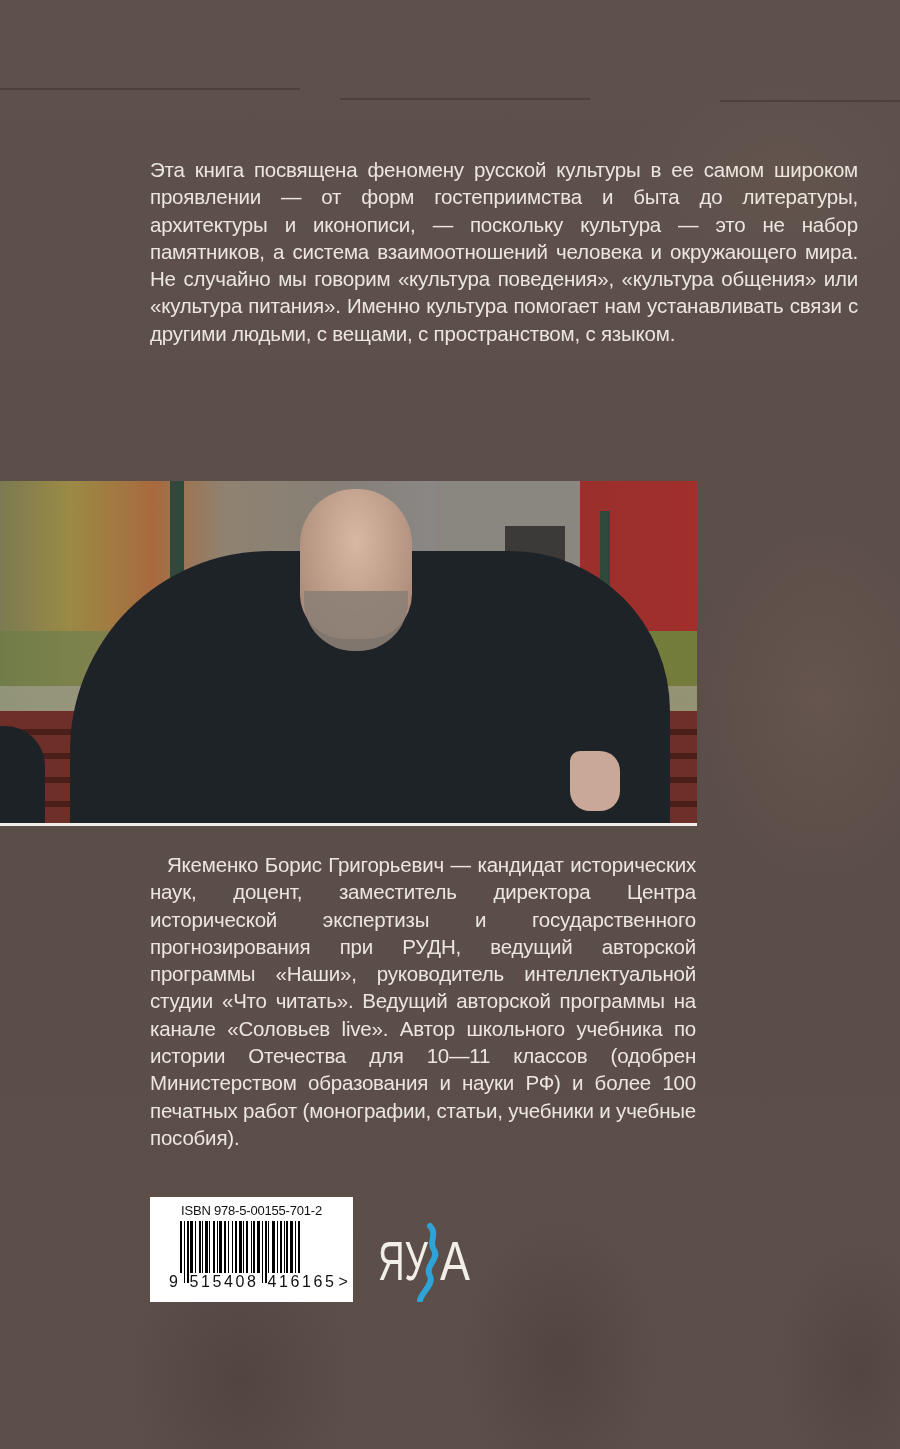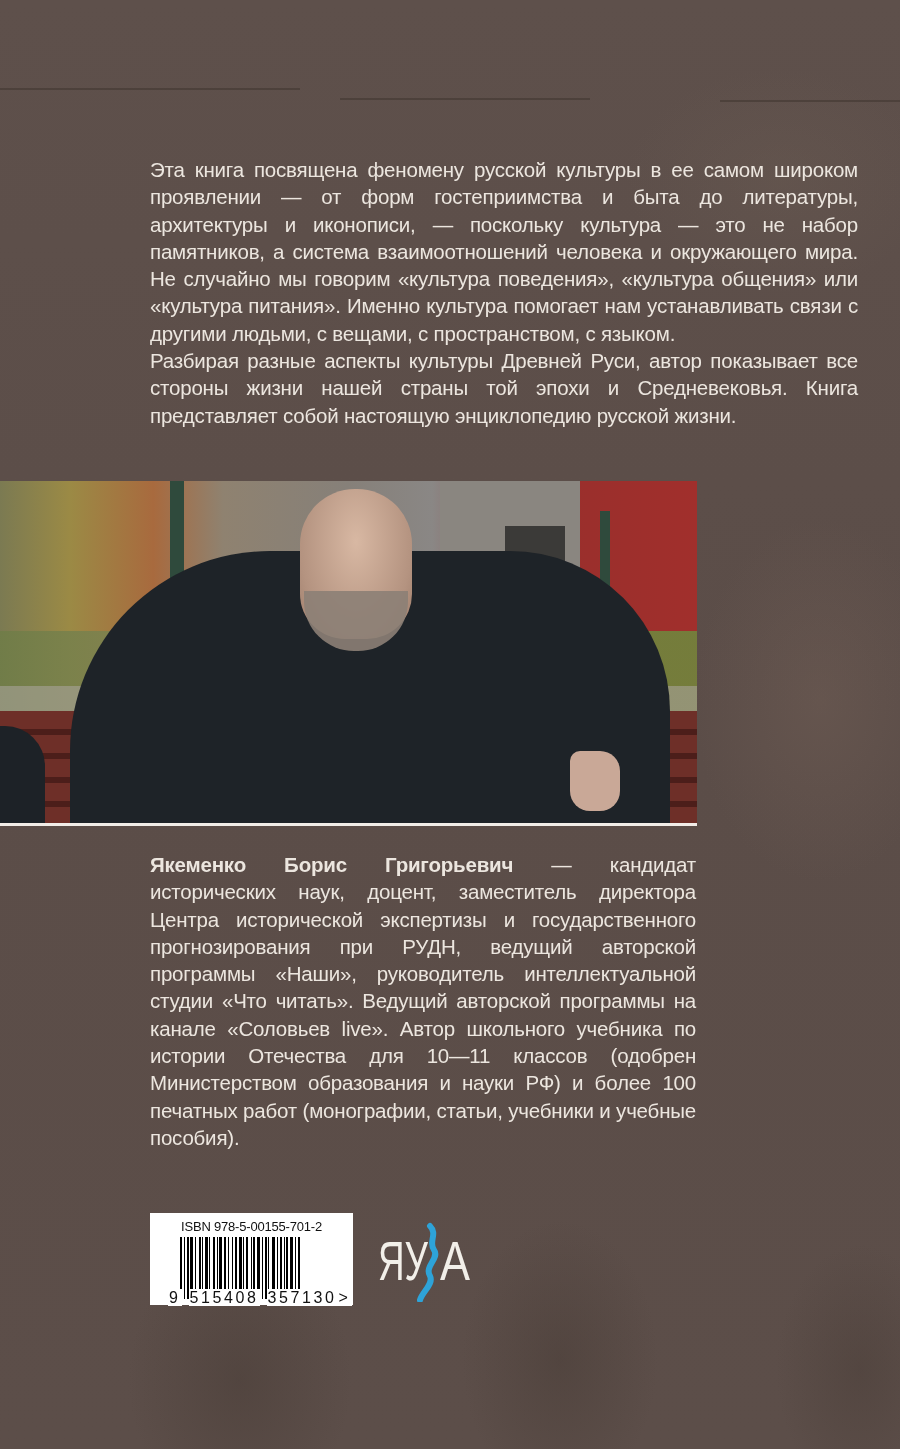--- a/index.html
+++ b/index.html
@@ -25,21 +25,21 @@
   .text-block {
     position: absolute; color: #ece6df;
     font-family: "Liberation Sans", sans-serif;
     font-size: 20.5px; line-height: 27.3px;
     text-align: justify;
     letter-spacing: -0.2px;
   }
   .text-block p { margin: 0; }
   .intro { left: 150px; top: 156px; width: 708px; }
   .bio { left: 150px; top: 851px; width: 546px; font-size: 20.5px; line-height: 27.3px; }
-  .bio .name { font-weight: bold; }
+  .bio .name { font-weight: normal; margin-left: 17px; }
   .photo {
     position: absolute; left: 0; top: 481px; width: 697px; height: 342px;
     overflow: hidden;
     border-bottom: 3px solid #f2ede8;
     background:
       linear-gradient(180deg, rgba(0,0,0,0) 60%, rgba(0,0,0,0.1) 100%),
       linear-gradient(90deg, #7b7a52 0%, #9b8a45 10%, #a86a3e 22%, #8f8270 32%, #868079 50%, #8a8785 62%, #9a2f2c 82%, #a12f2c 100%);
   }
   .photo .grass { position: absolute; left: 0; right: 0; top: 150px; height: 80px;
     background: linear-gradient(90deg, #6f7d47 0%, #8a8a5c 40%, #7a7a70 60%, #6d8a3e 85%, #6d8a3e 100%); opacity: 0.85; }
@@ -54,44 +54,42 @@
   .photo .jacket-left { position: absolute; left: 0; top: 245px; width: 45px; height: 97px; background: #1d2227; border-radius: 0 40px 0 0; }
   .photo .head { position: absolute; left: 300px; top: 8px; width: 112px; height: 150px;
     background: radial-gradient(ellipse at 50% 35%, #d8b8a3, #b49380 70%, #9c7b69 100%);
     border-radius: 55px 55px 45px 45px; }
   .photo .beard { position: absolute; left: 304px; top: 110px; width: 104px; height: 60px;
     background: #8c8076; border-radius: 0 0 50px 50px; opacity: 0.9; }
   .photo .hand { position: absolute; left: 570px; top: 270px; width: 50px; height: 60px;
     background: #c9a897; border-radius: 10px 20px 20px 20px; }
   .photo .person { position: absolute; top: 150px; width: 16px; height: 60px; border-radius: 6px; }
   .barcode-box {
-    position: absolute; left: 150px; top: 1197px; width: 203px; height: 92px;
+    position: absolute; left: 150px; top: 1197px; width: 203px; height: 105px;
     background: #ffffff;
-    margin-top: 16px;
   }
   .isbn-text { position: absolute; left: 0; right: 0; top: 6px; text-align: center;
     font-family: "Liberation Sans", sans-serif; font-size: 13px; color: #111; letter-spacing: -0.2px; }
   .bars { position: absolute; left: 30px; top: 24px; width: 143px; height: 62px; display: flex; align-items: stretch; }
   .bars span { display: block; background: #000; height: 100%; }
   .barcode-digits { position: absolute; left: 18px; right: 6px; top: 76px;
     font-family: "Liberation Sans", sans-serif; font-size: 16px; color: #111; letter-spacing: 2.6px; white-space: nowrap; }
   .barcode-digits .gap { background: #fff; padding: 0 1px; }
   .logo { position: absolute; left: 378px; top: 1222px; width: 100px; height: 80px; text-align: center; }
 </style>
 </head>
 <body>
 
 <div class="cover">
   <div class="texture-line" style="left:0;top:88px;width:300px;"></div>
   <div class="texture-line" style="left:340px;top:98px;width:250px;"></div>
   <div class="texture-line" style="left:720px;top:100px;width:180px;"></div>
 
   <div class="text-block intro">
     <p>Эта книга посвящена феномену русской культуры в ее самом широком проявлении — от форм гостеприимства и быта до литературы, архитектуры и иконописи, — поскольку культура — это не набор памятников, а система взаимоотношений человека и окружающего мира. Не случайно мы говорим «культура поведения», «культура общения» или «культура питания». Именно культура помогает нам устанавливать связи с другими людьми, с вещами, с пространством, с языком.</p>
-    <p>Разбирая разные аспекты культуры Древней Руси, автор показывает все стороны жизни нашей страны той эпохи и Средневековья. Книга представляет собой настоящую энциклопедию русской жизни.</p>
   </div>
 
   <div class="photo" title="Author portrait on a park bench">
     <div class="grass"></div>
     <div class="path"></div>
     <div class="monument"></div>
     <div class="monument-plaque"></div>
     <div class="lamp" style="left:170px;top:0;height:200px;"></div>
     <div class="lamp" style="left:600px;top:30px;height:170px;width:10px;"></div>
     <div class="person" style="left:118px;background:#5a3a3a;"></div>
@@ -141,21 +139,21 @@
         <span style="width:2px;margin-right:2px"></span>
       <span style="width:1px;margin-right:1px"></span>
         <span style="width:2px;margin-right:2px"></span>
       <span style="width:3px;margin-right:2px"></span>
         <span style="width:1px;margin-right:2px"></span>
       <span style="width:2px;margin-right:0"></span>
     </div>
     <div class="barcode-digits">
       <span class="gap">9</span>
       <span class="gap">515408</span>
-      <span class="gap">357130</span><span class="gap">&gt;</span>
+      <span class="gap">416165</span><span class="gap">&gt;</span>
     </div>
   </div>
 
   <div class="logo">
     <svg width="100" height="80" viewBox="0 0 100 80">
       <text x="0" y="58" font-family="Liberation Sans, sans-serif" font-size="56" fill="#f2efe9" textLength="50" lengthAdjust="spacingAndGlyphs">ЯУ</text>
       <path d="M52 4 C 60 12, 50 20, 56 28 C 62 36, 46 44, 52 54 C 56 62, 44 70, 42 78" stroke="#2ea3d8" stroke-width="6" fill="none" stroke-linecap="round"></path>
       <text x="62" y="58" font-family="Liberation Sans, sans-serif" font-size="56" fill="#f2efe9" textLength="30" lengthAdjust="spacingAndGlyphs">А</text>
     </svg>
   </div>

